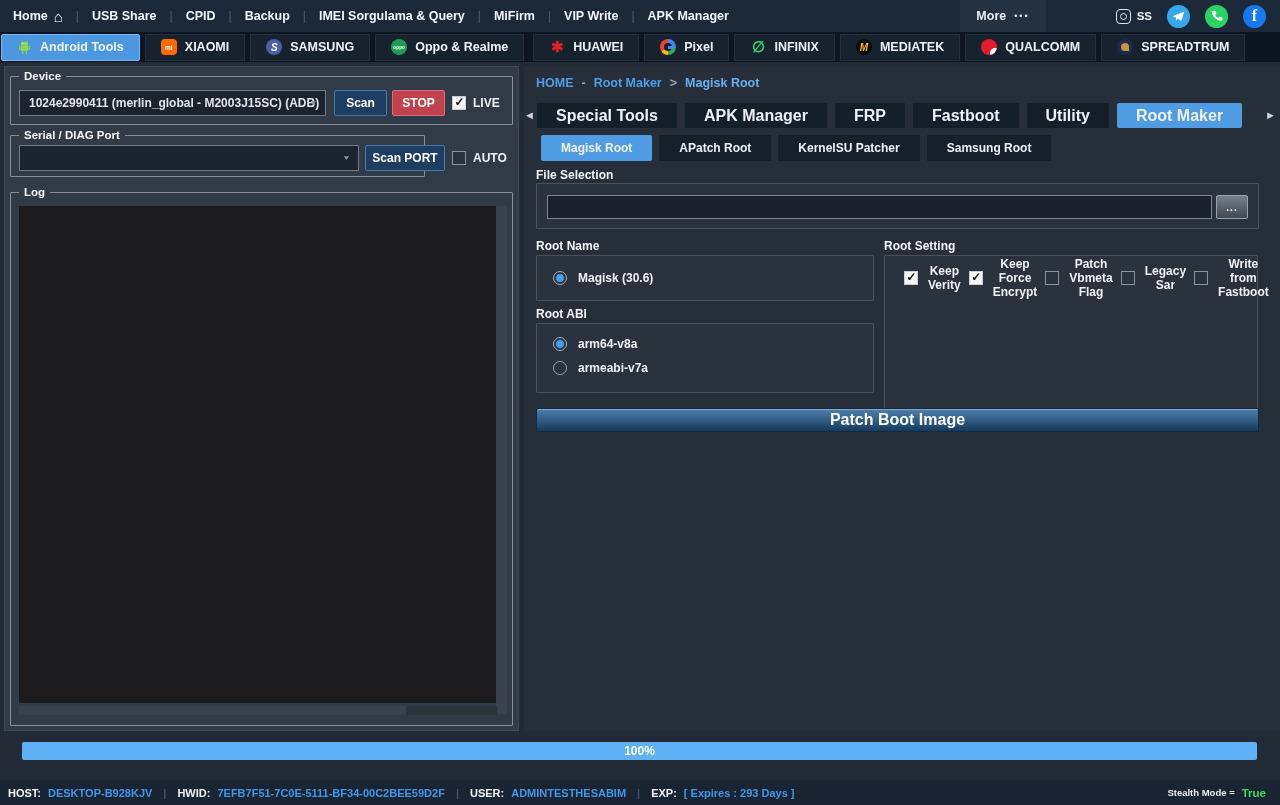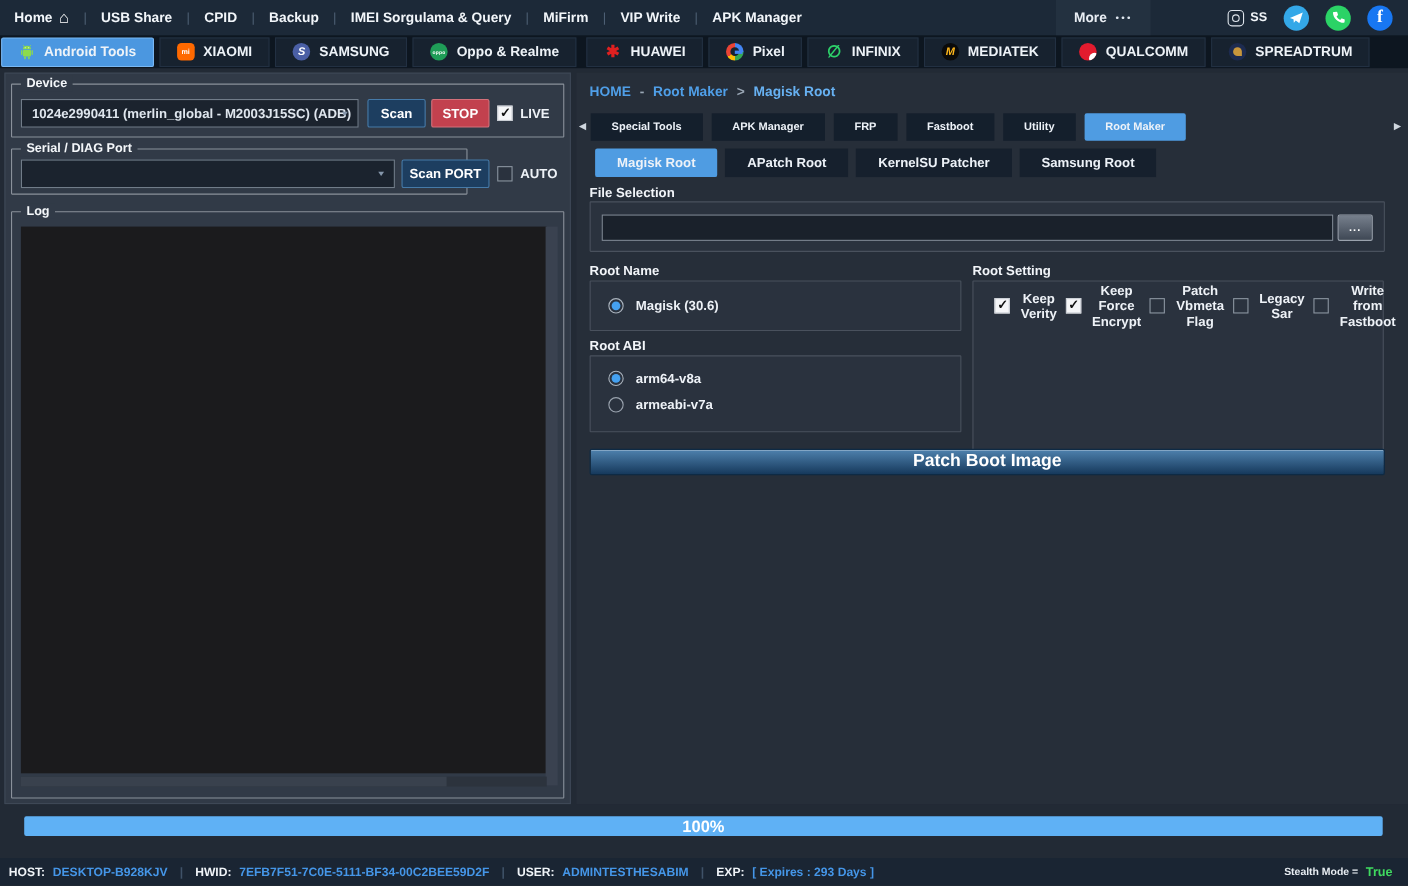--- a/index.html
+++ b/index.html
@@ -73,21 +73,21 @@
   
   .right-panel { position:absolute; left:524px; top:66px; width:756px; height:665px; background:#262e39; }
   .breadcrumb { position:absolute; left:12px; top:10px; font-size:12.5px; font-weight:bold; display:flex; gap:8px; align-items:center; }
   .bc-link { color:#4f9fe8; cursor:pointer; }
   .bc-sep { color:#9aa7b5; font-weight:bold; }
   .bc-current { color:#67b1f2; }
   .tab-arrow { position:absolute; font-size:11px; color:#cfd6de; cursor:pointer; top:43px; }
   .arrow-l { left:0px; }
   .arrow-r { right:4px; }
   .tabs-row { position:absolute; left:13px; top:37px; display:flex; gap:8px; }
-  .tab { height:25px; background:#141f2c; display:flex; align-items:center; padding:0 19px; font-size:10px; font-weight:bold; color:#edf2f8; cursor:pointer; }
+  .tab { height:25px; background:#141f2c; display:flex; align-items:center; padding:0 19px; font-size:16px; font-weight:bold; color:#edf2f8; cursor:pointer; }
   .tab.active { background:#4f9ce2; border-radius:2px; }
   .subtabs-row { position:absolute; left:17px; top:69px; display:flex; gap:7px; }
   .subtab { height:26px; background:#16202d; display:flex; align-items:center; padding:0 20px; font-size:12px; font-weight:bold; color:#edf2f8; cursor:pointer; }
   .subtab.active { background:#4f9ce2; border-radius:2px; }
   .section-label { position:absolute; font-size:12px; font-weight:bold; color:#f2f5f9; }
   .lbl-file { left:12px; top:102px; }
   .panel-box { position:absolute; background:#2a323e; border:1px solid #49515d; border-radius:1px; }
   .box-file { left:12px; top:117px; width:723px; height:46px; }
   .file-input { position:absolute; left:10px; top:11px; width:665px; height:24px; background:#1a212b; border:1px solid #7e8793; color:#dfe6ee; font-size:12px; padding:0 6px; font-family:"Liberation Sans", sans-serif; }
   .browse-btn { position:absolute; right:10px; top:11px; width:32px; height:24px; background:linear-gradient(#767f8c,#3f4855); border:1px solid #9aa2ad; border-radius:2px; color:#fff; font-size:10px; font-weight:bold; letter-spacing:1px; display:flex; align-items:center; justify-content:center; cursor:pointer; }
@@ -102,21 +102,21 @@
   .radio.selected { border-color:#aab3bd; }
   .radio.selected::after { content:""; position:absolute; inset:2px; border-radius:50%; background:#45a1f0; }
   .radio-label { font-size:12px; font-weight:bold; color:#eef2f7; }
   .rr-1 { left:16px; top:15px; }
   .rr-2 { left:16px; top:13px; }
   .rr-3 { left:16px; top:37px; }
   .setting-row { display:flex; align-items:center; gap:10px; cursor:pointer; height:14px; }
   .patch-btn { position:absolute; left:12px; top:342px; width:723px; height:24px; background:linear-gradient(#4e81ad,#16395c); border:1px solid #0e2a44; box-shadow:inset 0 1px 0 rgba(255,255,255,.3); border-radius:2px; display:flex; align-items:center; justify-content:center; font-size:16px; font-weight:bold; color:#fff; cursor:pointer; }
 
   
-  .progress { position:absolute; left:22px; top:742px; width:1235px; height:18px; background:#5fb1f5; border-radius:2px; display:flex; align-items:center; justify-content:center; font-size:15px; font-weight:bold; color:#fff; }
+  .progress { position:absolute; left:22px; top:742px; width:1235px; height:18px; background:#5fb1f5; border-radius:2px; display:flex; align-items:center; justify-content:center; font-size:12px; font-weight:bold; color:#fff; }
   .footer { position:absolute; left:0; bottom:0; width:1280px; height:25px; background:#1a2533; display:flex; align-items:center; padding:0 8px; font-size:11px; }
   .f-label { font-weight:bold; color:#f0f4f8; margin-right:7px; }
   .f-value { font-weight:bold; color:#4596e8; }
   .f-sep { color:#3f5268; margin:0 11px; font-weight:bold; }
   .stealth { margin-left:auto; display:flex; align-items:center; gap:7px; padding-right:6px; }
   .stealth-label { font-size:9.5px; font-weight:bold; color:#e8edf2; }
   .stealth-value { font-size:11.5px; font-weight:bold; color:#3fd95f; }
 </style>
 </head>
 <body>

